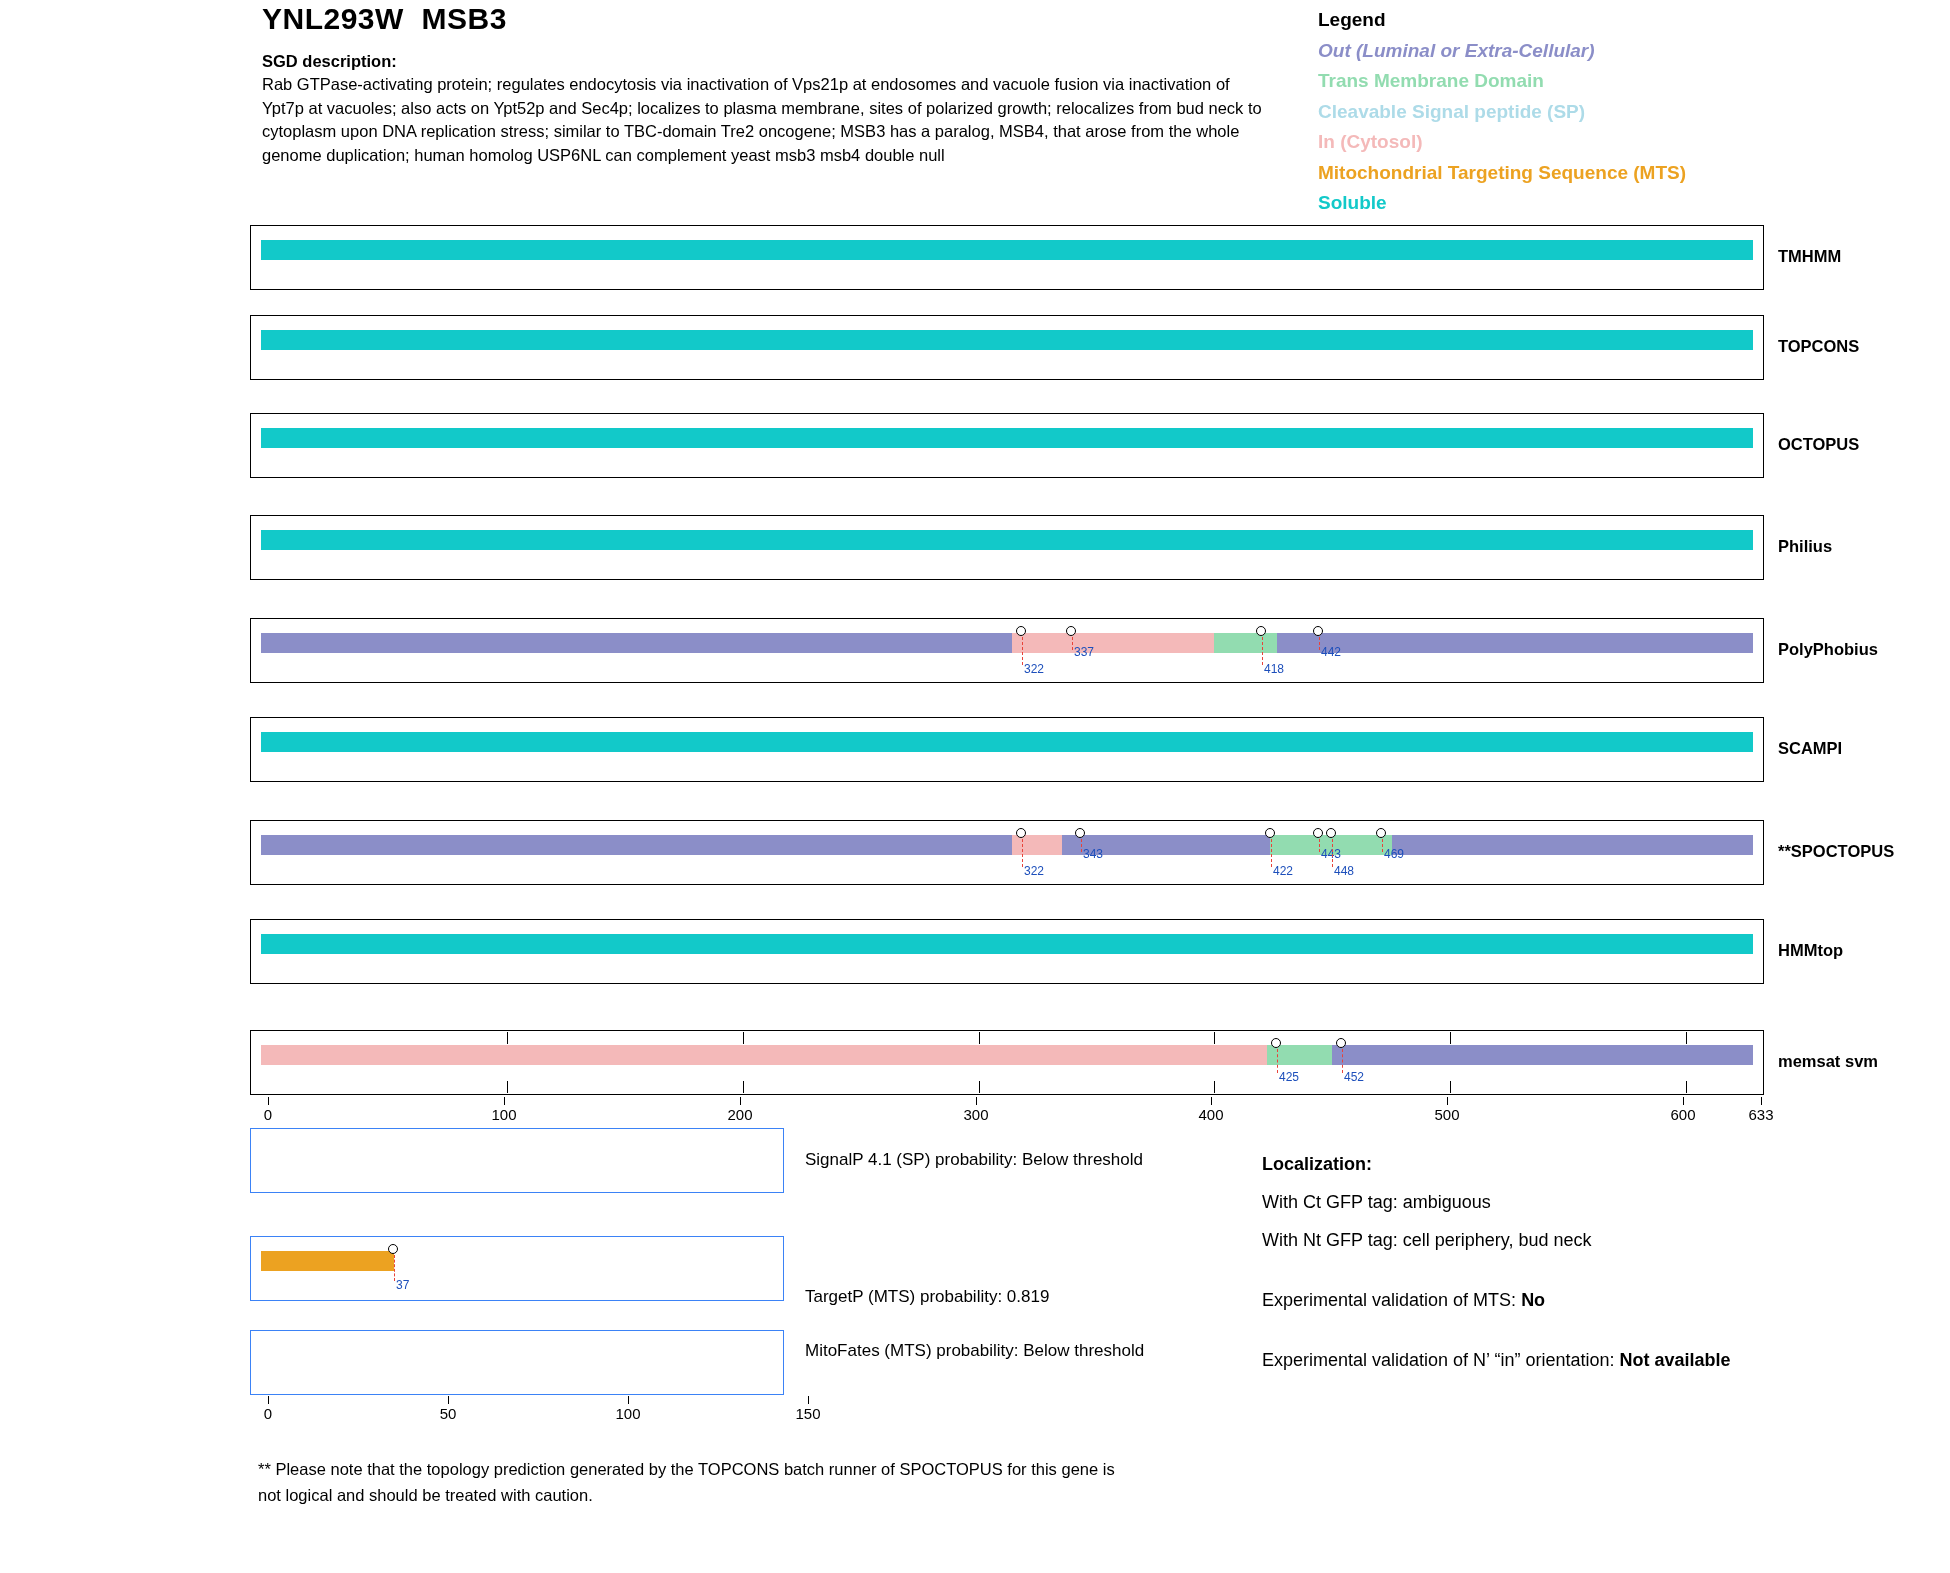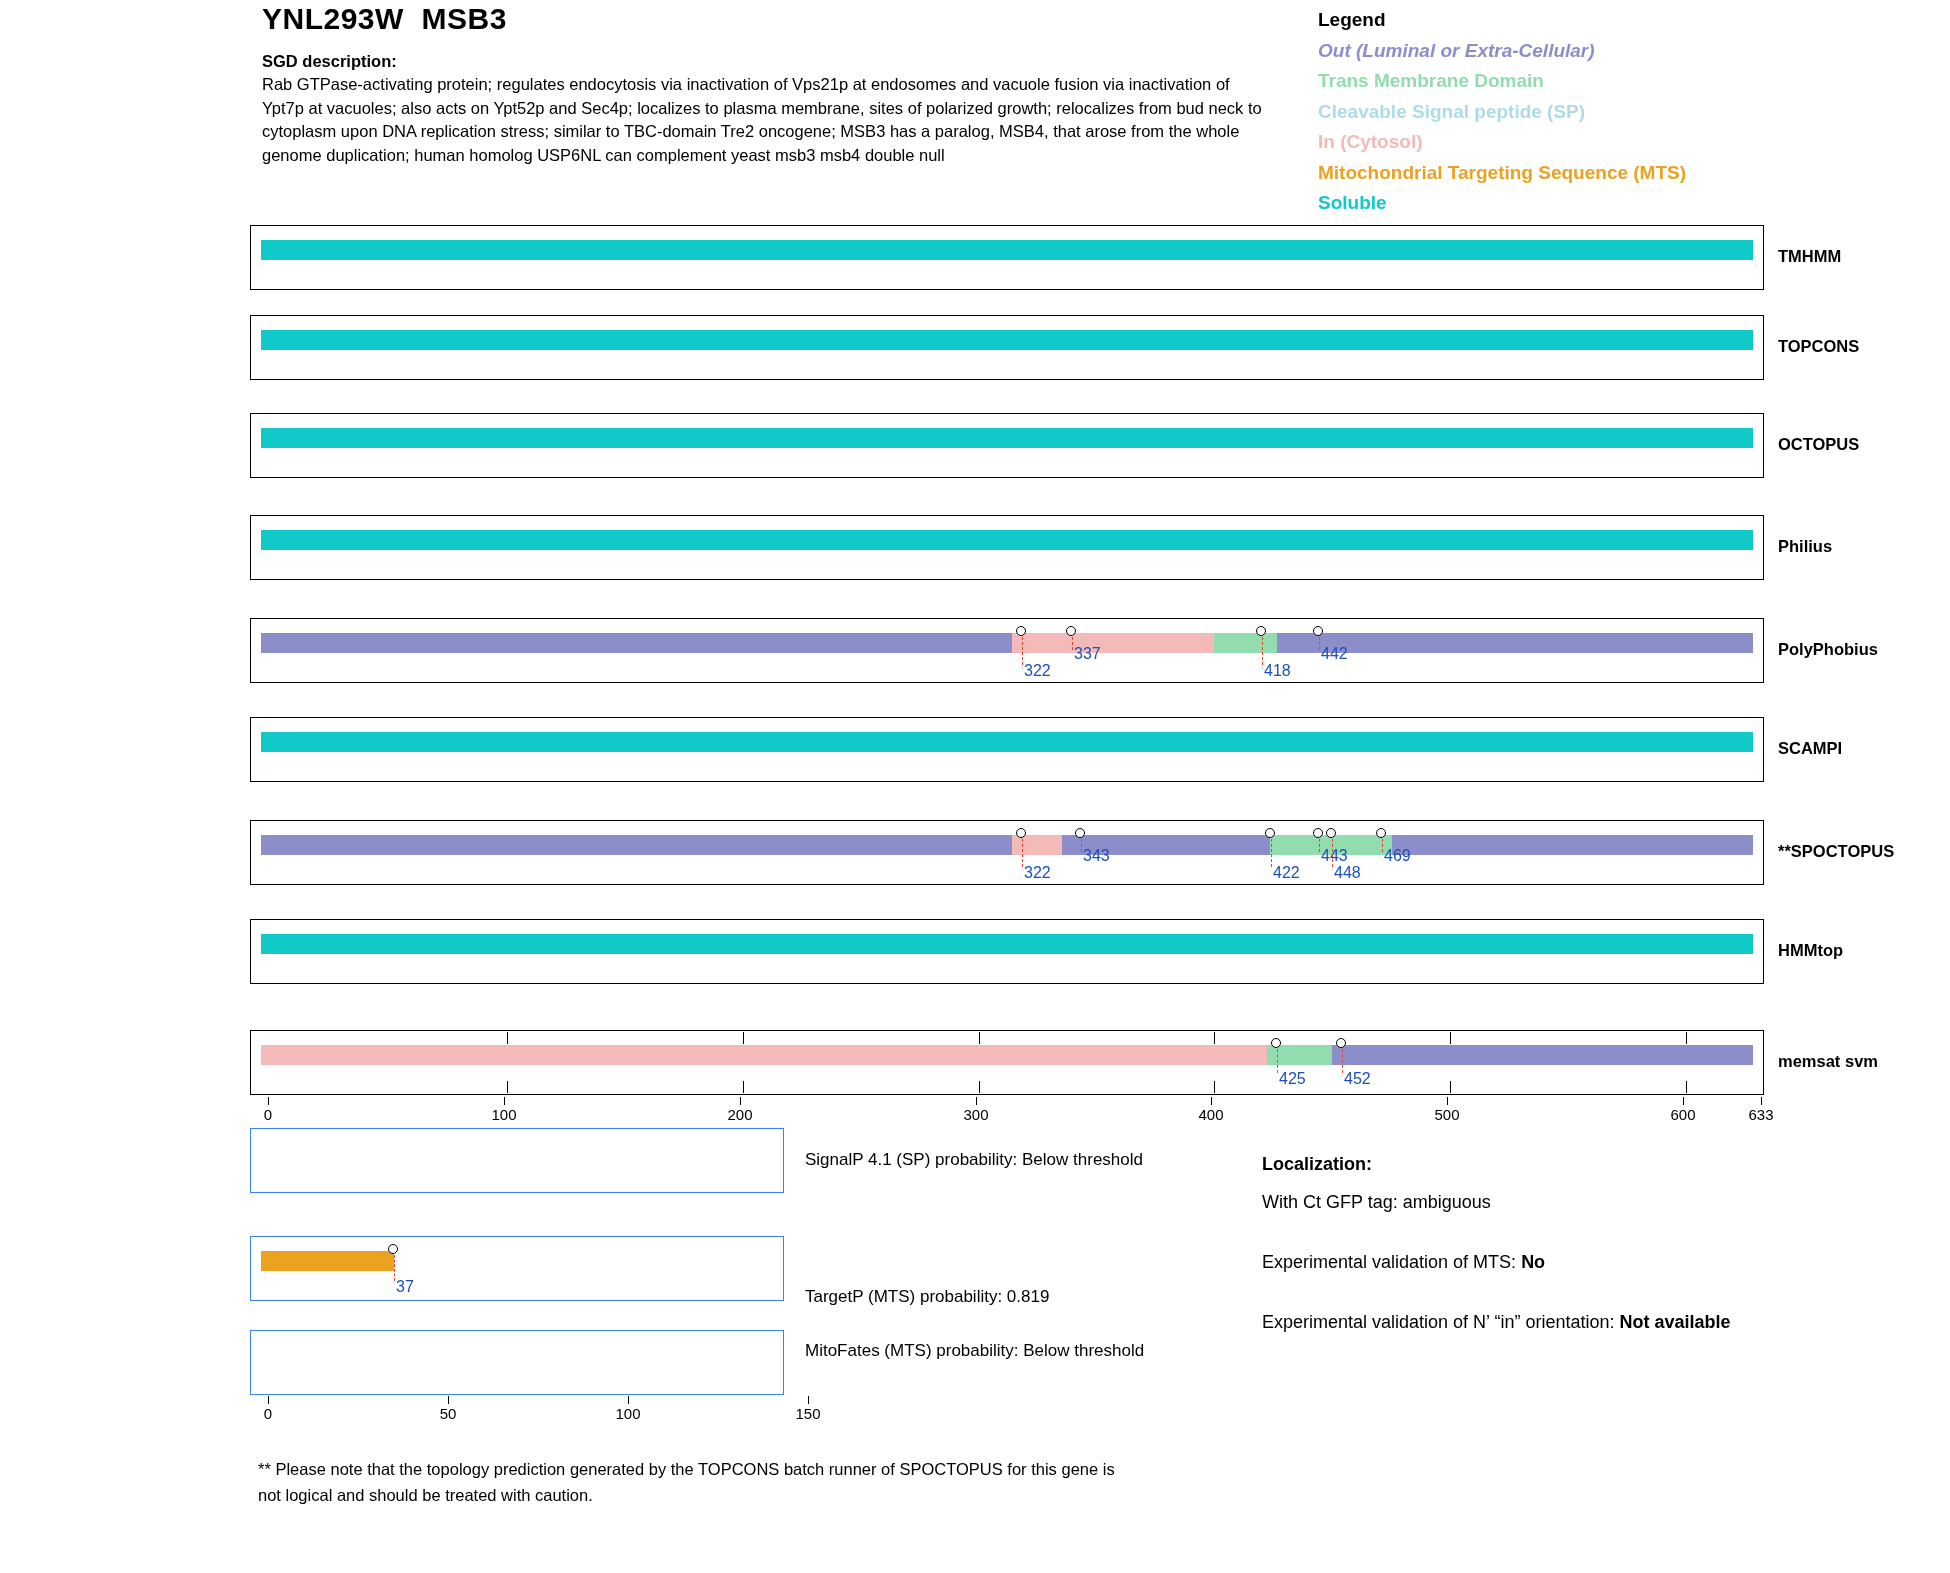--- a/index.html
+++ b/index.html
@@ -110,21 +110,21 @@
     left: -0.5px;
     top: 6px;
     width: 0;
     height: 28px;
     border-left: 1.5px dashed #e8433a;
   }
   .marker .num {
     position: absolute;
     left: 2px;
     top: 31px;
-    font-size: 16px;
+    font-size: 12px;
     color: #1d4fbb;
     white-space: nowrap;
   }
   .marker .num.high {
     top: 14px;
   }
 
   .track-label {
     position: absolute;
     left: 1778px;
@@ -420,19 +420,20 @@
   <div class="tick" style="left:558px"></div>
   <div class="tlabel" style="left:18px">0</div>
   <div class="tlabel" style="left:198px">50</div>
   <div class="tlabel" style="left:378px">100</div>
   <div class="tlabel" style="left:558px">150</div>
 </div>
 
 <div id="localization">
   <div class="loc-head b">Localization:</div>
   <div>With Ct GFP tag: ambiguous</div>
+  <div>With Nt GFP tag: cell periphery, bud neck</div>
   <div class="loc-spacer"></div>
   <div><span>Experimental validation of MTS: </span><span class="b">No</span></div>
   <div class="loc-spacer"></div>
   <div><span>Experimental validation of N’ “in” orientation: </span><span class="b">Not available</span></div>
 </div>
 
 <div id="footnote">** Please note that the topology prediction generated by the TOPCONS batch runner of SPOCTOPUS for this gene is not logical and should be treated with caution.</div>
 
 </body></html>

